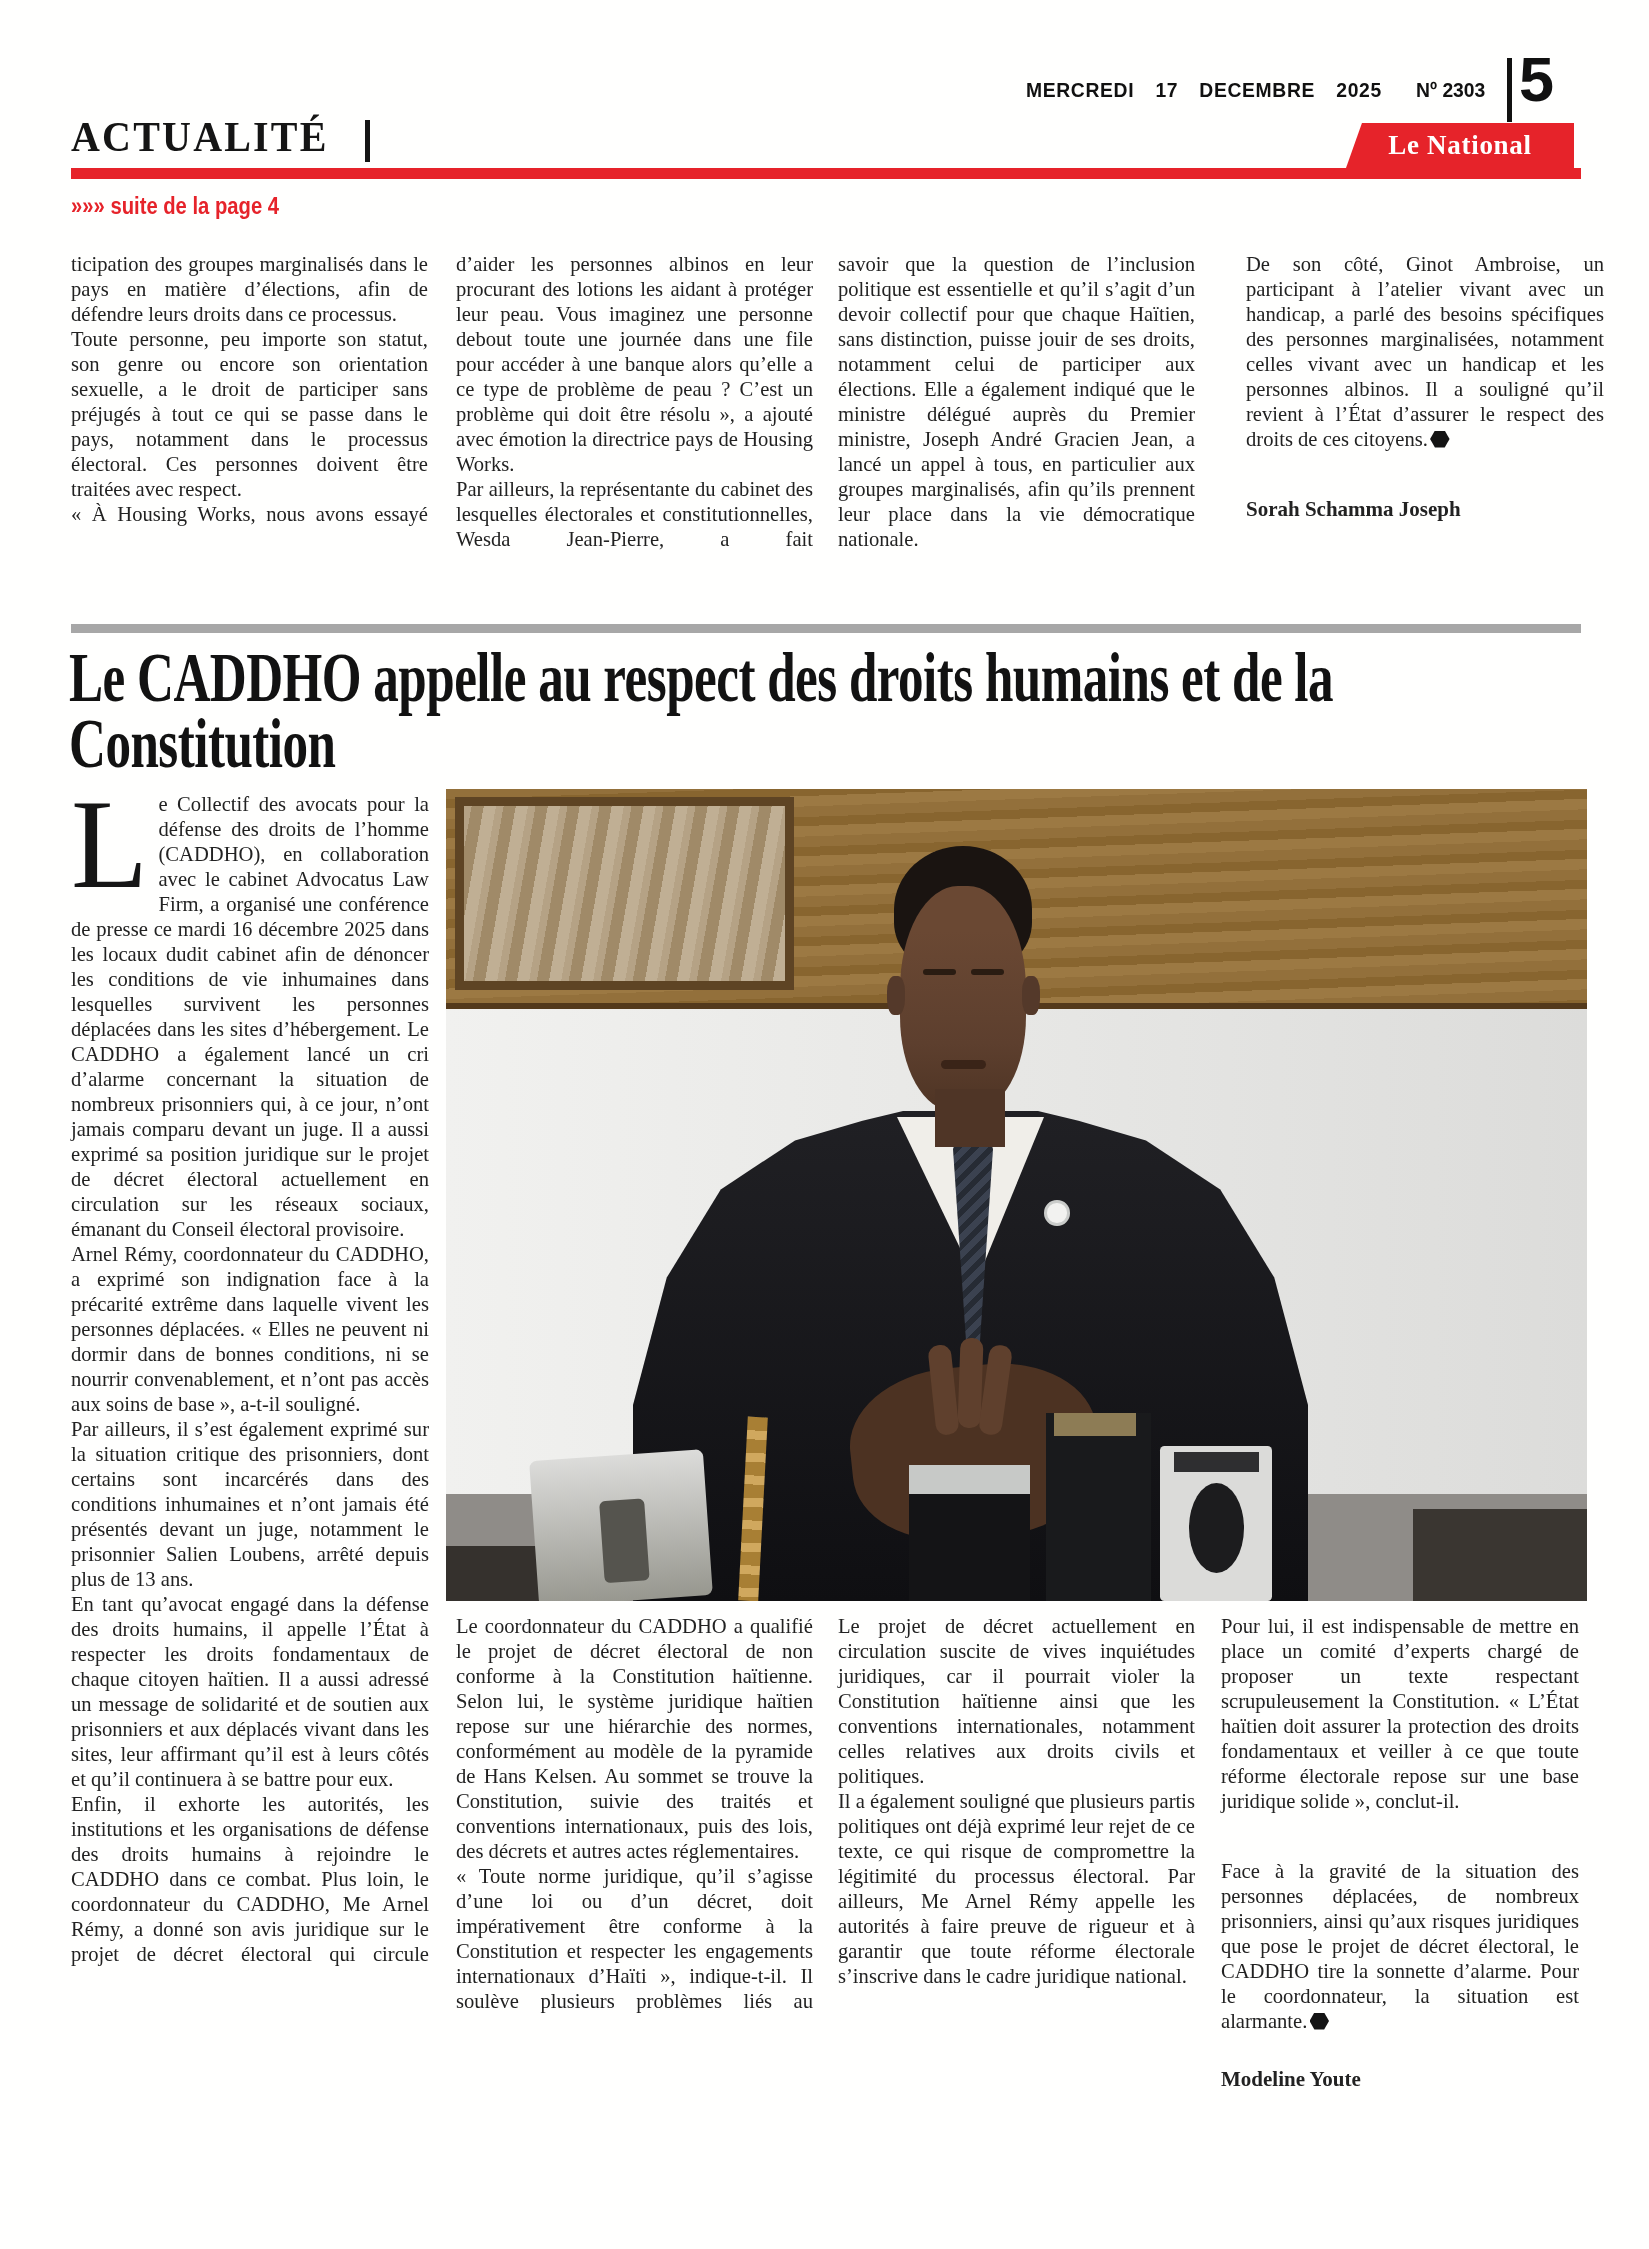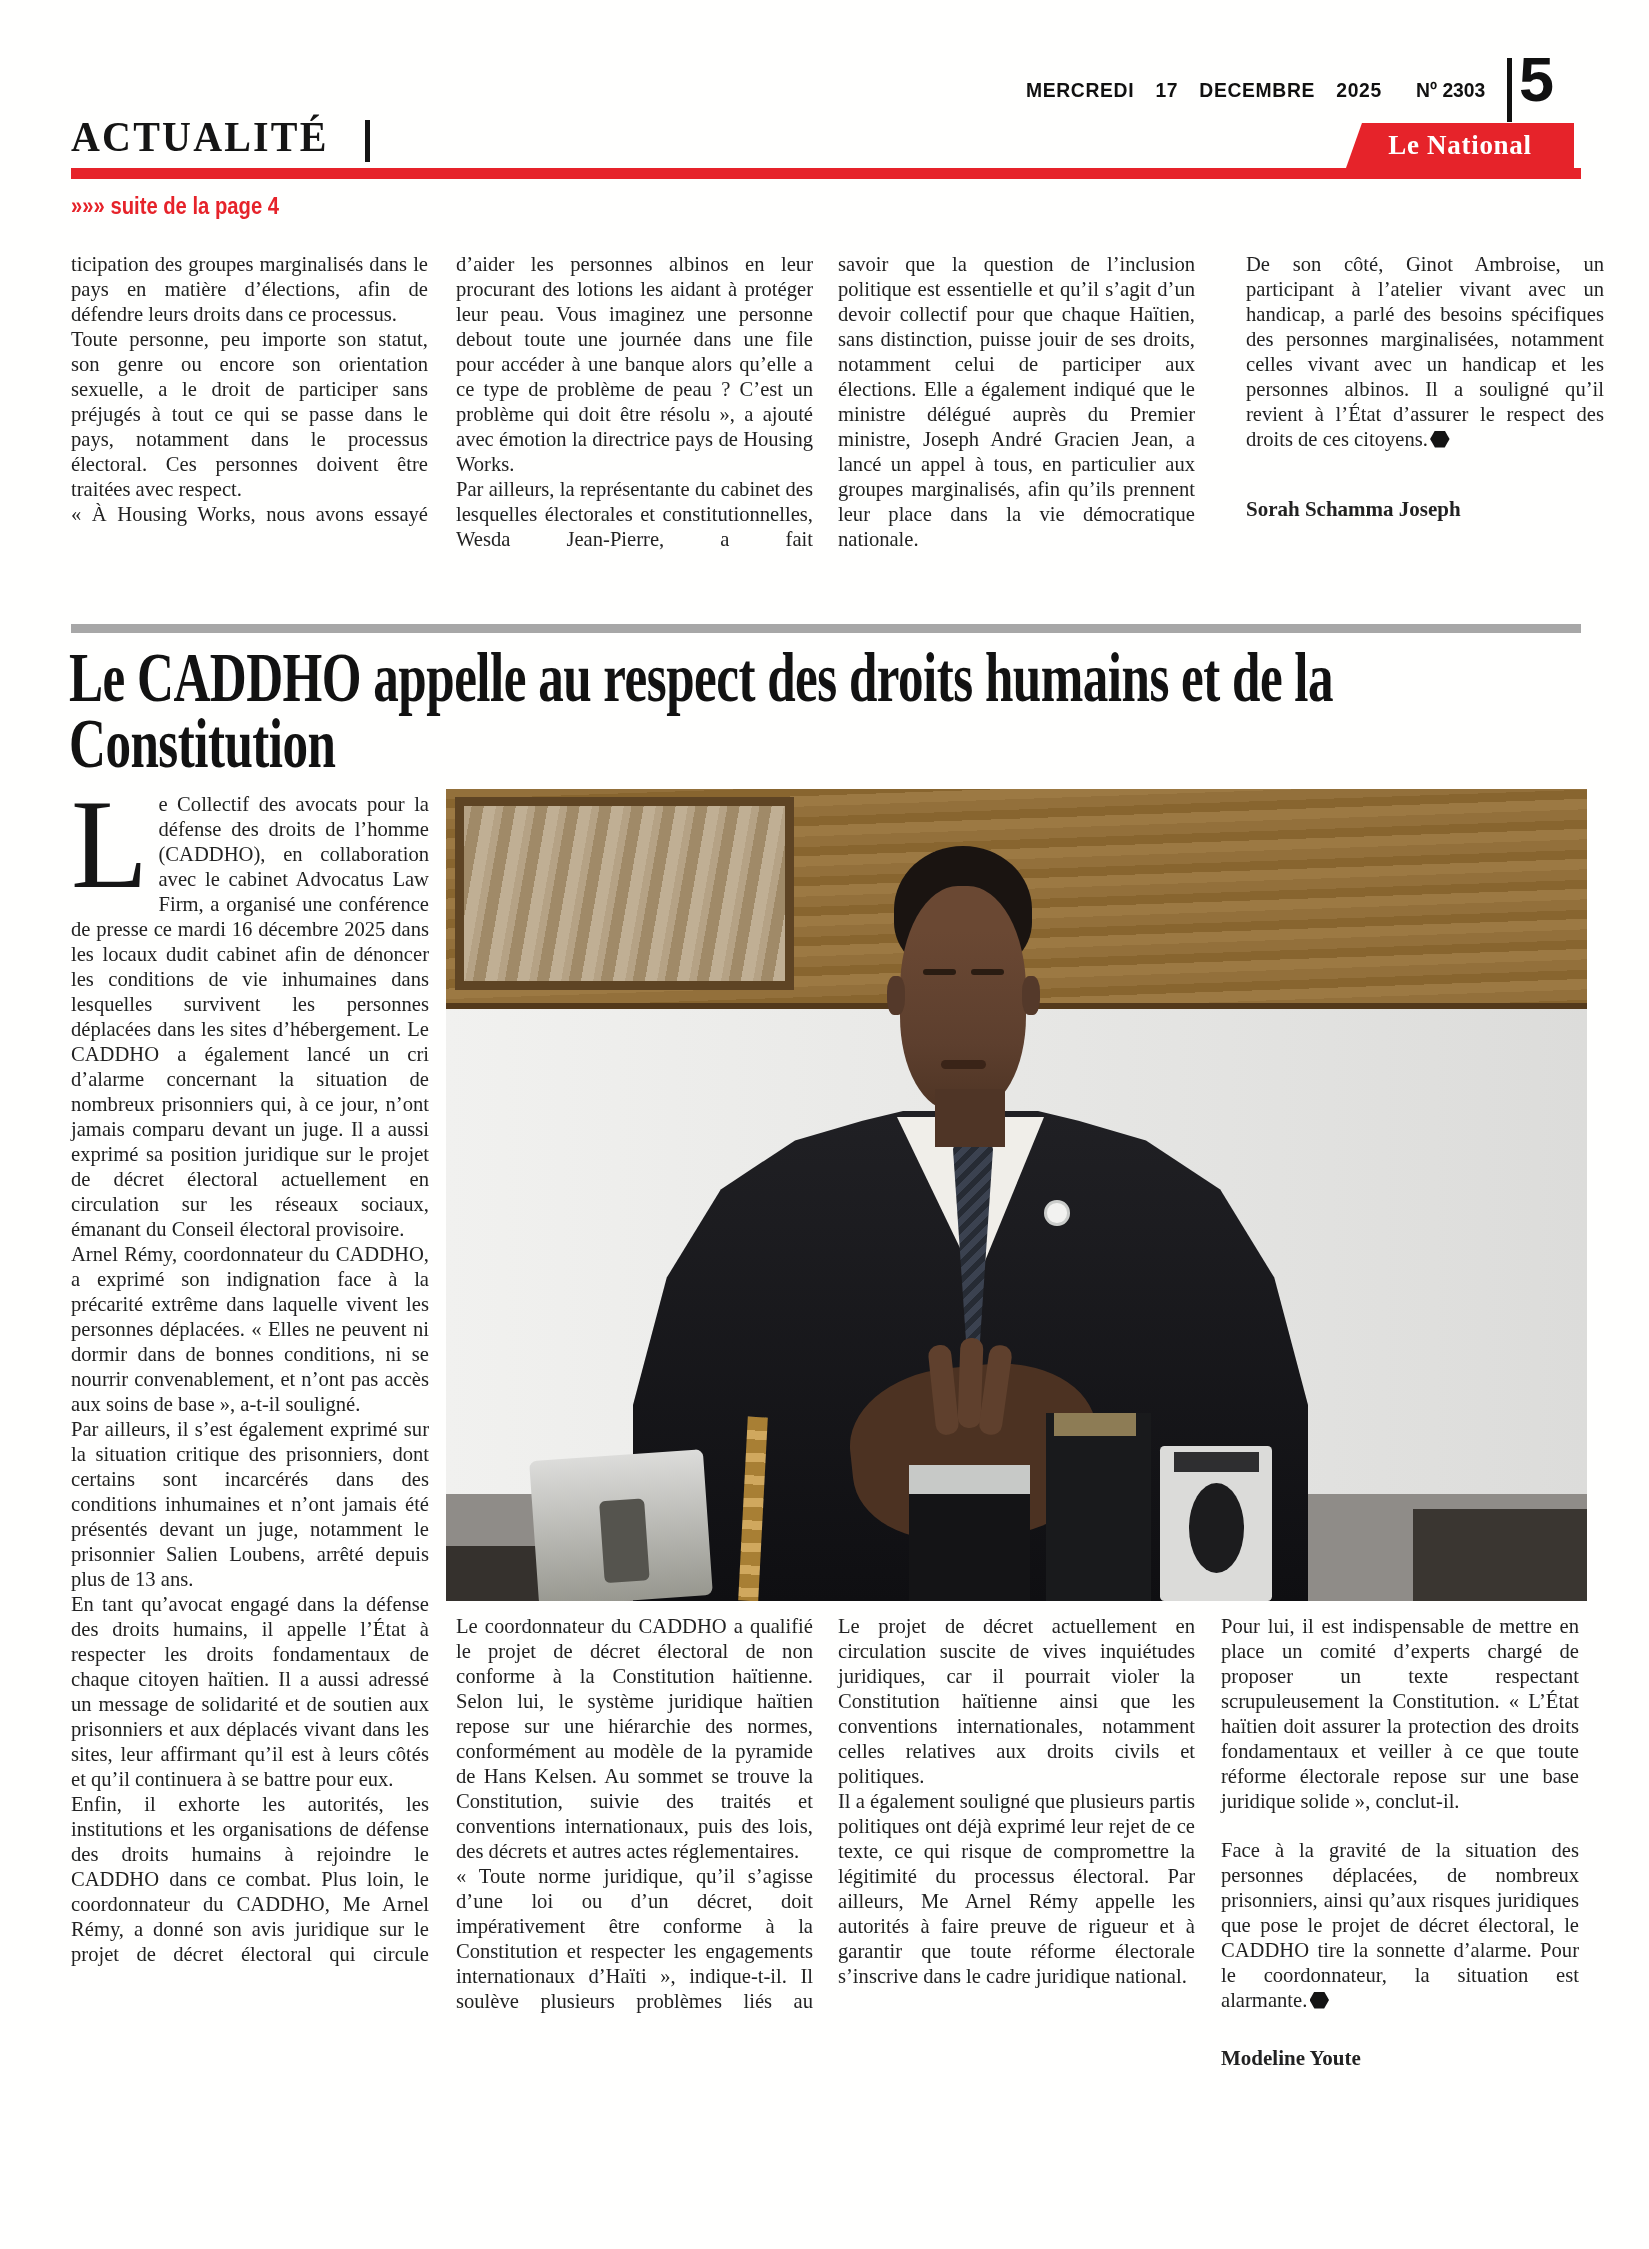--- a/index.html
+++ b/index.html
@@ -35,21 +35,21 @@
   .divider-gray{position:absolute;left:71px;top:624px;width:1510px;height:9px;background:#a7a7a7;}
 
   
   .headline{position:absolute;left:69px;top:645px;width:1882px;transform:scaleX(.73);transform-origin:0 0;font-weight:bold;font-size:70px;line-height:66px;color:#121212;letter-spacing:-0.7px;}
 
   
   #m-col1{left:71px;  top:792px;width:358px;}
   #m-col2{left:456px; top:1614px;width:357px;}
   #m-col3{left:838px;top:1614px;width:357px;}
   #m-col4{left:1221px;top:1614px;width:358px;}
-  #m-col4 .gap-para{margin-top:24px;}
+  #m-col4 .gap-para{margin-top:45px;}
   #m-col4 .byline{display:block;margin-top:33px;}
 
   .dropcap::first-letter{float:left;font-size:126px;line-height:99px;padding:3px 10.5px 0 0;color:#161616;}
 
   
   .photo{position:absolute;left:446px;top:789px;width:1141px;height:812px;overflow:hidden;background:#e9e9e7;}
   .photo *{position:absolute;}
   .wood{left:0;top:0;width:100%;height:214px;background:repeating-linear-gradient(178deg,#93703b 0 10.5px,#88652f 10.5px 19.5px,#9c7943 19.5px 30px);border-bottom:6px solid #53391b;}
   .wood-panel{left:9px;top:7.5px;width:339px;height:193px;background:repeating-linear-gradient(100deg,#b5a285 0 7.5px,#a08a68 7.5px 19.5px,#c0af94 19.5px 31.5px);border:9px solid #5e4424;box-sizing:border-box;}
   .wall{left:0;top:220px;width:100%;height:487px;background:linear-gradient(90deg,#f1f1ef 0%,#e6e6e4 55%,#dcdcda 100%);}

